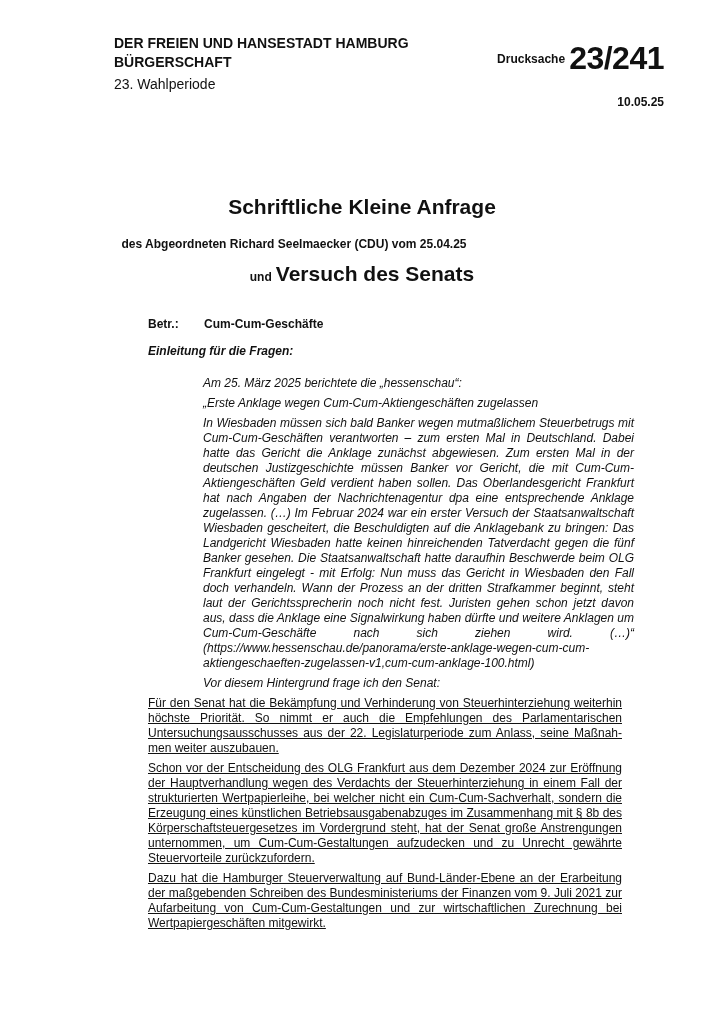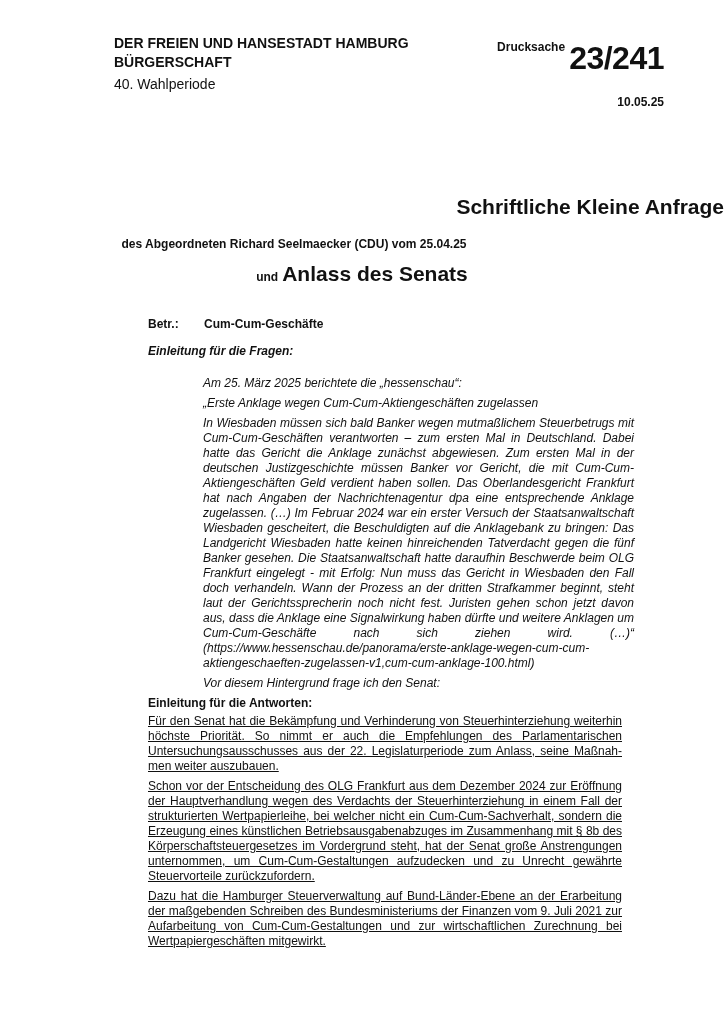--- a/index.html
+++ b/index.html
@@ -4,26 +4,26 @@
 <style>
   html, body { margin: 0; padding: 0; background: #ffffff; }
   body {
     width: 724px; height: 1024px; position: relative; overflow: hidden;
     font-family: "Liberation Sans", sans-serif; color: #111;
   }
   .hdr-left { position: absolute; left: 114px; top: 34px; }
   .hdr-org { font-weight: bold; font-size: 14px; line-height: 19px; }
   .hdr-period { font-size: 14px; margin-top: 4px; }
   .hdr-right { position: absolute; right: 60px; top: 40px; text-align: right; }
-  .drs-row { display: flex; align-items: flex-start; justify-content: flex-end; gap: 4px; }
+  .drs-row { display: flex; align-items: center; justify-content: flex-end; gap: 4px; }
   .drs-label { font-weight: bold; font-size: 12px; }
   .drs-num { font-weight: bold; font-size: 32px; letter-spacing: -0.5px; }
   .drs-date { font-weight: bold; font-size: 12px; margin-top: 18px; }
 
-  .title { position: absolute; left: 0; width: 724px; text-align: right; top: 195px;
+  .title { position: absolute; left: 0; width: 724px; text-align: center; top: 195px;
     font-weight: bold; font-size: 21px; }
   .subtitle { position: absolute; left: 0; width: 588px; text-align: center; top: 237px;
     font-weight: bold; font-size: 12px; }
   .answer-title { position: absolute; left: 0; width: 724px; text-align: center; top: 262px;
     font-weight: bold; font-size: 21px; }
   .answer-title .und { font-size: 12px; margin-right: 4px; }
 
   .content { position: absolute; left: 148px; width: 486px; top: 317px; font-size: 12px; line-height: 15px; }
   .betr { display: flex; font-weight: bold; margin-bottom: 12px; }
   .betr-label { width: 56px; }
@@ -32,50 +32,49 @@
   .indent p { margin: 0 0 5px 0; text-align: justify; }
   .sec-head { font-weight: bold; margin: 2px 0 3px 0; }
   .body p { margin: 0 12px 5px 0; text-align: justify; text-decoration: underline; }
 </style>
 </head>
 <body>
 
 <div class="hdr-left">
   <div class="hdr-org">DER FREIEN UND HANSESTADT HAMBURG</div>
   <div class="hdr-org">BÜRGERSCHAFT</div>
-  <div class="hdr-period">40. Wahlperiode</div>
+  <div class="hdr-period">23. Wahlperiode</div>
 </div>
 
 <div class="hdr-right">
   <div class="drs-row">
     <span class="drs-label">Drucksache</span>
     <span class="drs-num">23/241</span>
   </div>
   <div class="drs-date">10.05.25</div>
 </div>
 
 <div class="title">Schriftliche Kleine Anfrage</div>
 <div class="subtitle">des Abgeordneten Richard Seelmaecker (CDU) vom 25.04.25</div>
 <div class="answer-title">
-  <span class="und">und</span><span>Anlass des Senats</span>
+  <span class="und">und</span><span>Versuch des Senats</span>
 </div>
 
 <div class="content">
   <div class="betr">
     <span class="betr-label">Betr.:</span>
     <span>Cum-Cum-Geschäfte</span>
   </div>
 
   <div class="sec-head-it">Einleitung für die Fragen:</div>
   <div class="indent">
     <p>Am 25. März 2025 berichtete die „hessenschau“:</p>
     <p>„Erste Anklage wegen Cum-Cum-Aktiengeschäften zugelassen</p>
     <p>In Wiesbaden müssen sich bald Banker wegen mutmaßlichem Steuerbetrugs mit Cum-Cum-Geschäften verantworten – zum ersten Mal in Deutschland. Dabei hatte das Gericht die Anklage zunächst abgewiesen. Zum ersten Mal in der deutschen Justizgeschichte müssen Banker vor Gericht, die mit Cum-Cum-Aktiengeschäften Geld verdient haben sollen. Das Oberlandesgericht Frankfurt hat nach Angaben der Nachrichtenagentur dpa eine entsprechende Anklage zugelassen. (…) Im Februar 2024 war ein erster Versuch der Staats­anwaltschaft Wiesbaden gescheitert, die Beschuldigten auf die Anklagebank zu bringen: Das Landgericht Wiesbaden hatte keinen hinreichenden Tatver­dacht gegen die fünf Banker gesehen. Die Staatsanwaltschaft hatte daraufhin Beschwerde beim OLG Frankfurt eingelegt - mit Erfolg: Nun muss das Gericht in Wiesbaden den Fall doch verhandeln. Wann der Prozess an der dritten Strafkammer beginnt, steht laut der Gerichtssprecherin noch nicht fest. Juris­ten gehen schon jetzt davon aus, dass die Anklage eine Signalwirkung haben dürfte und weitere Anklagen um Cum-Cum-Geschäfte nach sich ziehen wird. (…)“ (https://www.hessenschau.de/panorama/erste-anklage-wegen-cum-cum-aktiengeschaeften-zugelassen-v1,cum-cum-anklage-100.html)</p>
     <p>Vor diesem Hintergrund frage ich den Senat:</p>
   </div>
 
-  <div class="sec-head">Einleitung für die Antworten:</div>
   <div class="body">
     <p>Für den Senat hat die Bekämpfung und Verhinderung von Steuerhinterziehung weiter­hin höchste Priorität. So nimmt er auch die Empfehlungen des Parlamentarischen Untersuchungsausschusses aus der 22. Legislaturperiode zum Anlass, seine Maßnah­men weiter auszubauen.</p>
     <p>Schon vor der Entscheidung des OLG Frankfurt aus dem Dezember 2024 zur Eröffnung der Hauptverhandlung wegen des Verdachts der Steuerhinterziehung in einem Fall der strukturierten Wertpapierleihe, bei welcher nicht ein Cum-Cum-Sachverhalt, sondern die Erzeugung eines künstlichen Betriebsausgabenabzuges im Zusammenhang mit § 8b des Körperschaftsteuergesetzes im Vordergrund steht, hat der Senat große Anstrengungen unternommen, um Cum-Cum-Gestaltungen aufzudecken und zu Unrecht gewährte Steuervorteile zurückzufordern.</p>
     <p>Dazu hat die Hamburger Steuerverwaltung auf Bund-Länder-Ebene an der Erarbeitung der maßgebenden Schreiben des Bundesministeriums der Finanzen vom 9. Juli 2021 zur Aufarbeitung von Cum-Cum-Gestaltungen und zur wirtschaftlichen Zurechnung bei Wertpapiergeschäften mitgewirkt.</p>
   </div>
 </div>
 
 </body></html>

